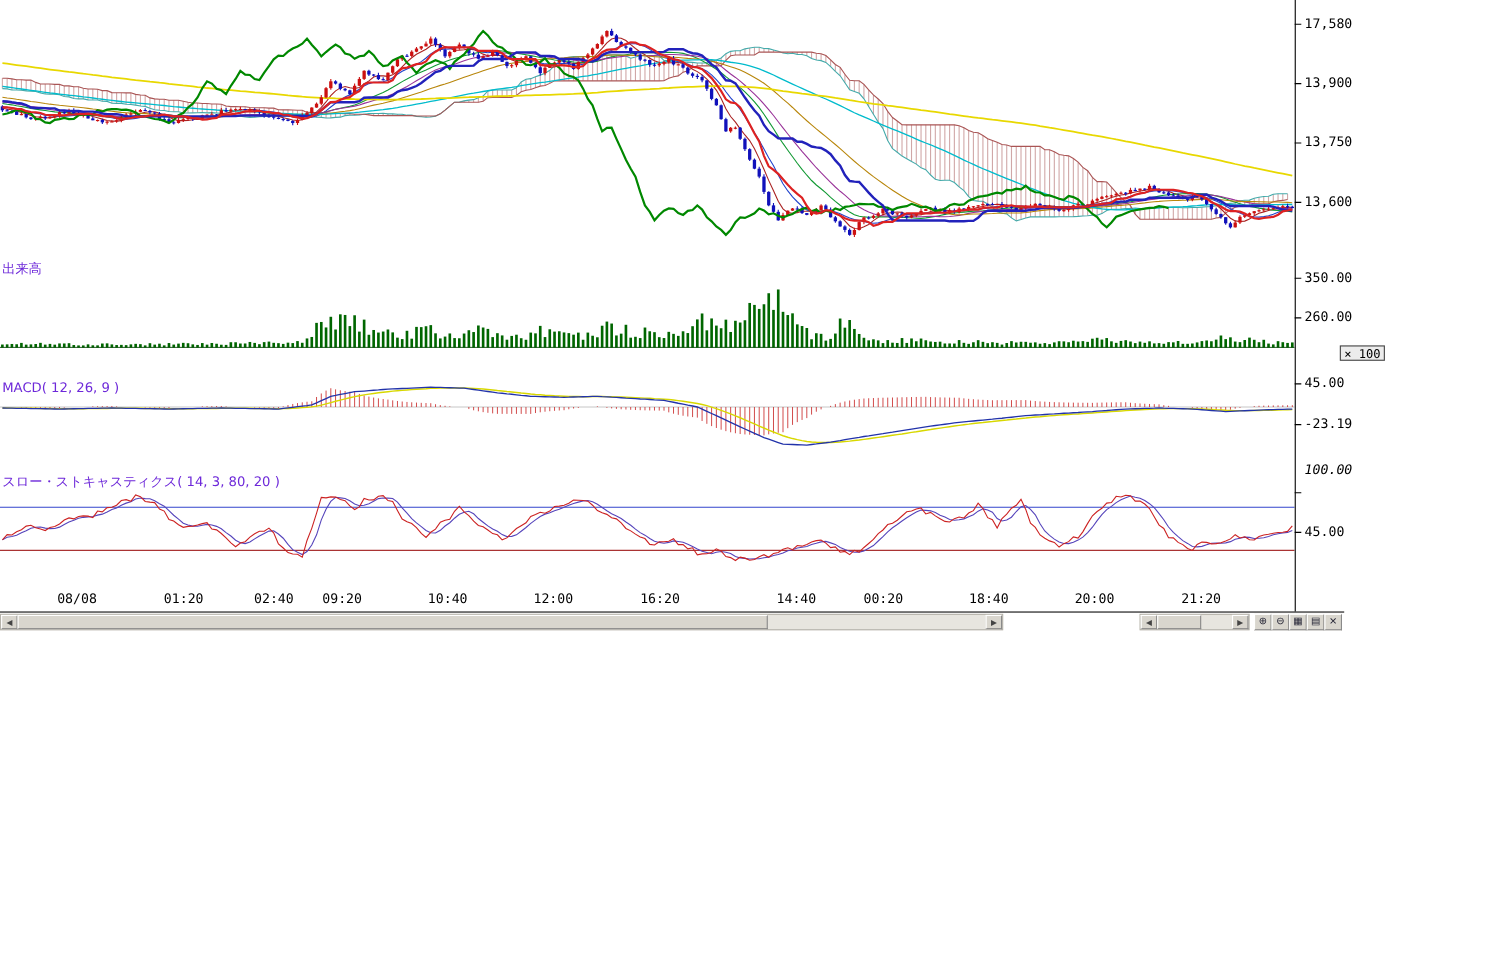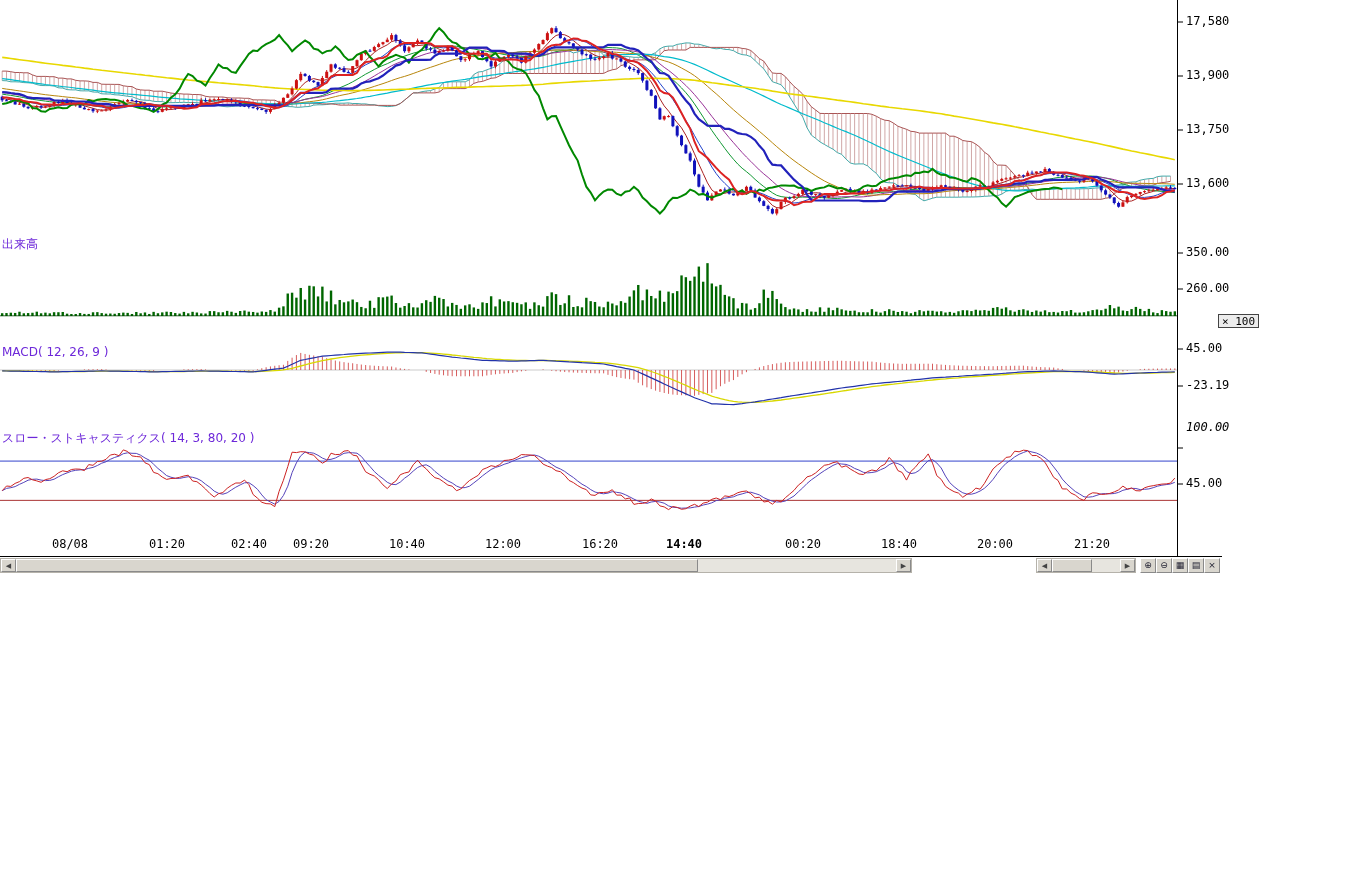--- a/index.html
+++ b/index.html
@@ -1426,21 +1426,21 @@
       <div class="ytick" style="top: 476px;">45.00</div>
     </div>
   <div id="time-axis">
       <div class="xtick" style="left: 42px;">08/08</div>
       <div class="xtick" style="left: 139px;">01:20</div>
       <div class="xtick" style="left: 221px;">02:40</div>
       <div class="xtick" style="left: 283px;">09:20</div>
       <div class="xtick" style="left: 379px;">10:40</div>
       <div class="xtick" style="left: 475px;">12:00</div>
       <div class="xtick" style="left: 572px;">16:20</div>
-      <div class="xtick" style="left: 656px; font-weight: bold;">14:40</div>
+      <div class="xtick" style="left: 696px;">14:40</div>
       <div class="xtick" style="left: 775px;">00:20</div>
       <div class="xtick" style="left: 871px;">18:40</div>
       <div class="xtick" style="left: 967px;">20:00</div>
       <div class="xtick" style="left: 1064px;">21:20</div>
     </div>
 
   <div class="scrollbar" style="left:0;width:912px">
     <div class="sb-btn" style="left:0">◀</div>
     <div class="sb-thumb" style="left:15px;width:682px"></div>
     <div class="sb-btn" style="right:0">▶</div>

